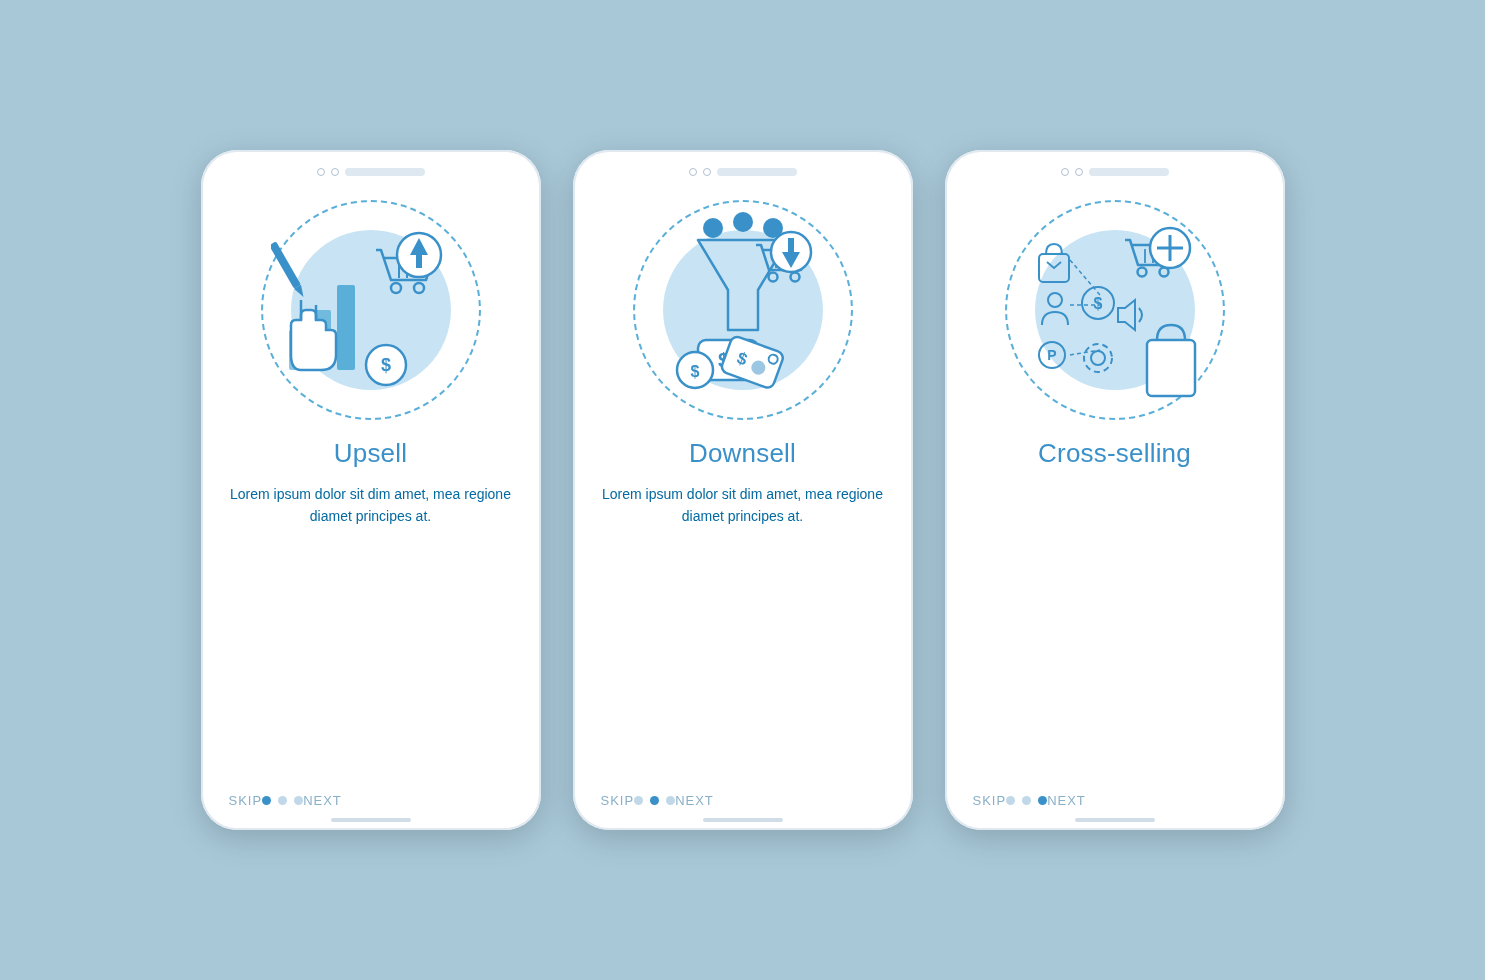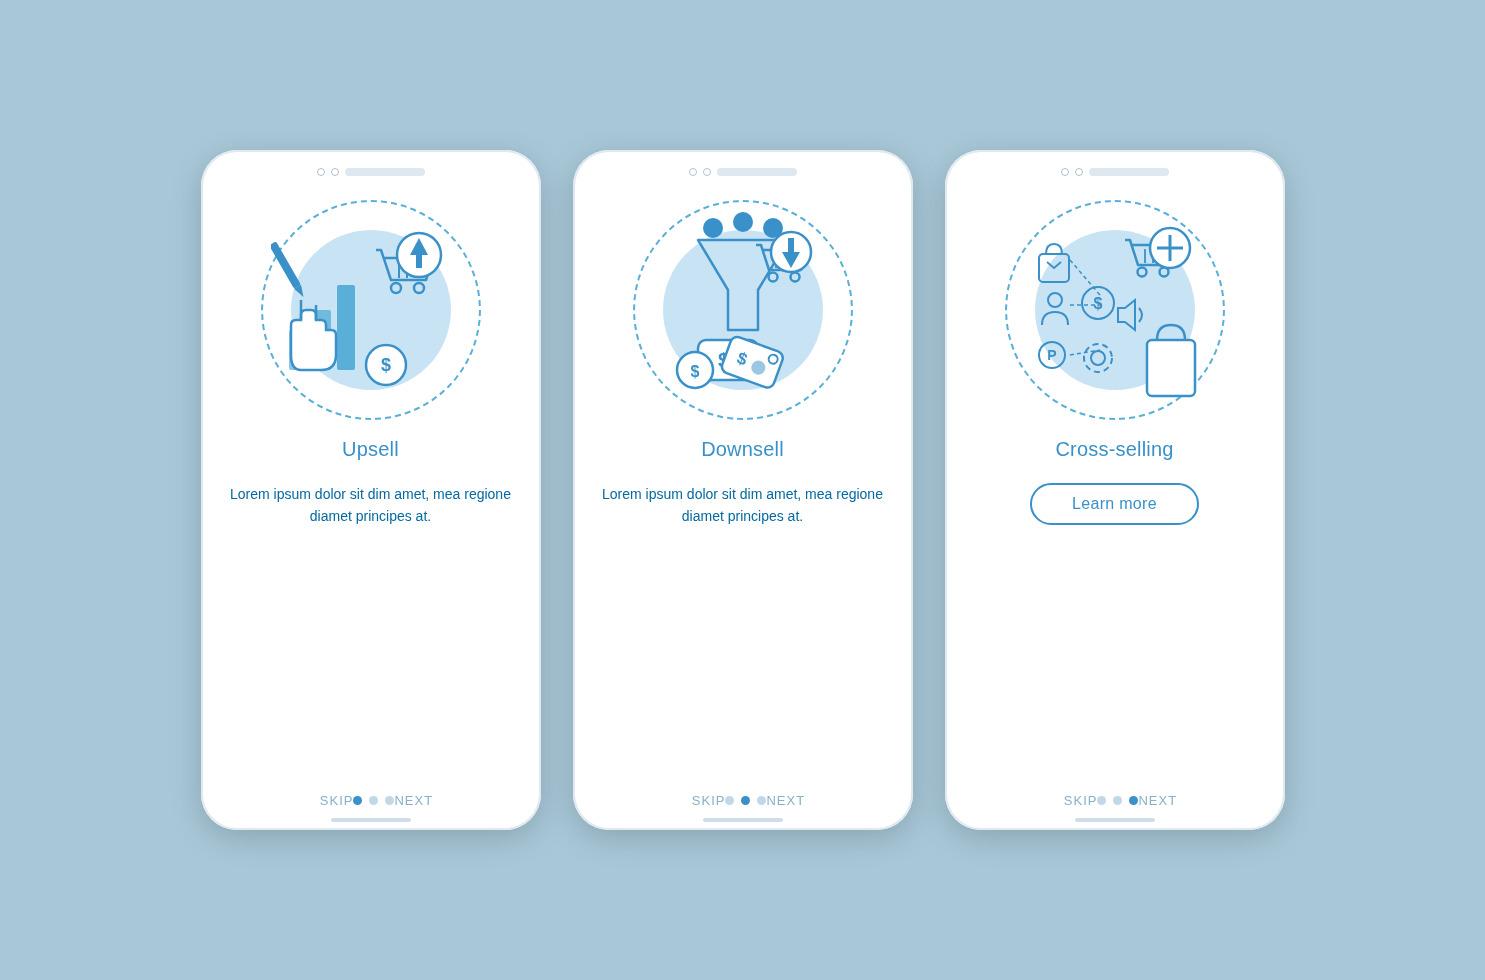--- a/index.html
+++ b/index.html
@@ -92,24 +92,24 @@
       transform: translate(-50%, -50%);
     }
 
     .svg-illustration {
       position: relative;
       z-index: 2;
     }
 
     
     .phone-title {
-      font-size: 20px;
+      font-size: 26px;
       color: #3a90c8;
       font-weight: 400;
-      margin-bottom: 22px;
+      margin-bottom: 14px;
       text-align: left;
       letter-spacing: 0.2px;
     }
 
     .phone-body {
       font-size: 14px;
       color: #0369a1;
       text-align: center;
       line-height: 1.6;
       margin-bottom: 16px;
@@ -126,25 +126,25 @@
       font-size: 16px;
       cursor: pointer;
       margin-bottom: 12px;
       letter-spacing: 0.3px;
     }
 
     
     .phone-bottom {
       position: absolute;
       bottom: 22px;
-      left: 12px;
+      left: 0;
       right: 0;
       display: flex;
       align-items: center;
-      justify-content: center;
+      justify-content: flex-start;
       padding: 0 28px;
     }
 
     .nav-skip, .nav-next {
       font-size: 13px;
       color: #8ab0c8;
       font-weight: 500;
       letter-spacing: 1px;
       text-transform: uppercase;
       cursor: pointer;
@@ -380,21 +380,20 @@
         </g>
 
         <line x1="55" y1="50" x2="85" y2="85" stroke="#3a90c8" stroke-width="1.5" stroke-dasharray="4 3"></line>
         <line x1="55" y1="95" x2="85" y2="95" stroke="#3a90c8" stroke-width="1.5" stroke-dasharray="4 3"></line>
         <line x1="55" y1="145" x2="85" y2="140" stroke="#3a90c8" stroke-width="1.5" stroke-dasharray="4 3"></line>
       </svg>
     </div>
 
     <div class="phone-title">Cross-selling</div>
 
-    <button class="learn-more-btn">Learn more</button>
 
     <div class="spacer"></div>
 
     <div class="phone-bottom">
       <span class="nav-skip">SKIP</span>
       <div class="dots-row">
         <div class="nav-dot"></div>
         <div class="nav-dot"></div>
         <div class="nav-dot active"></div>
       </div>

